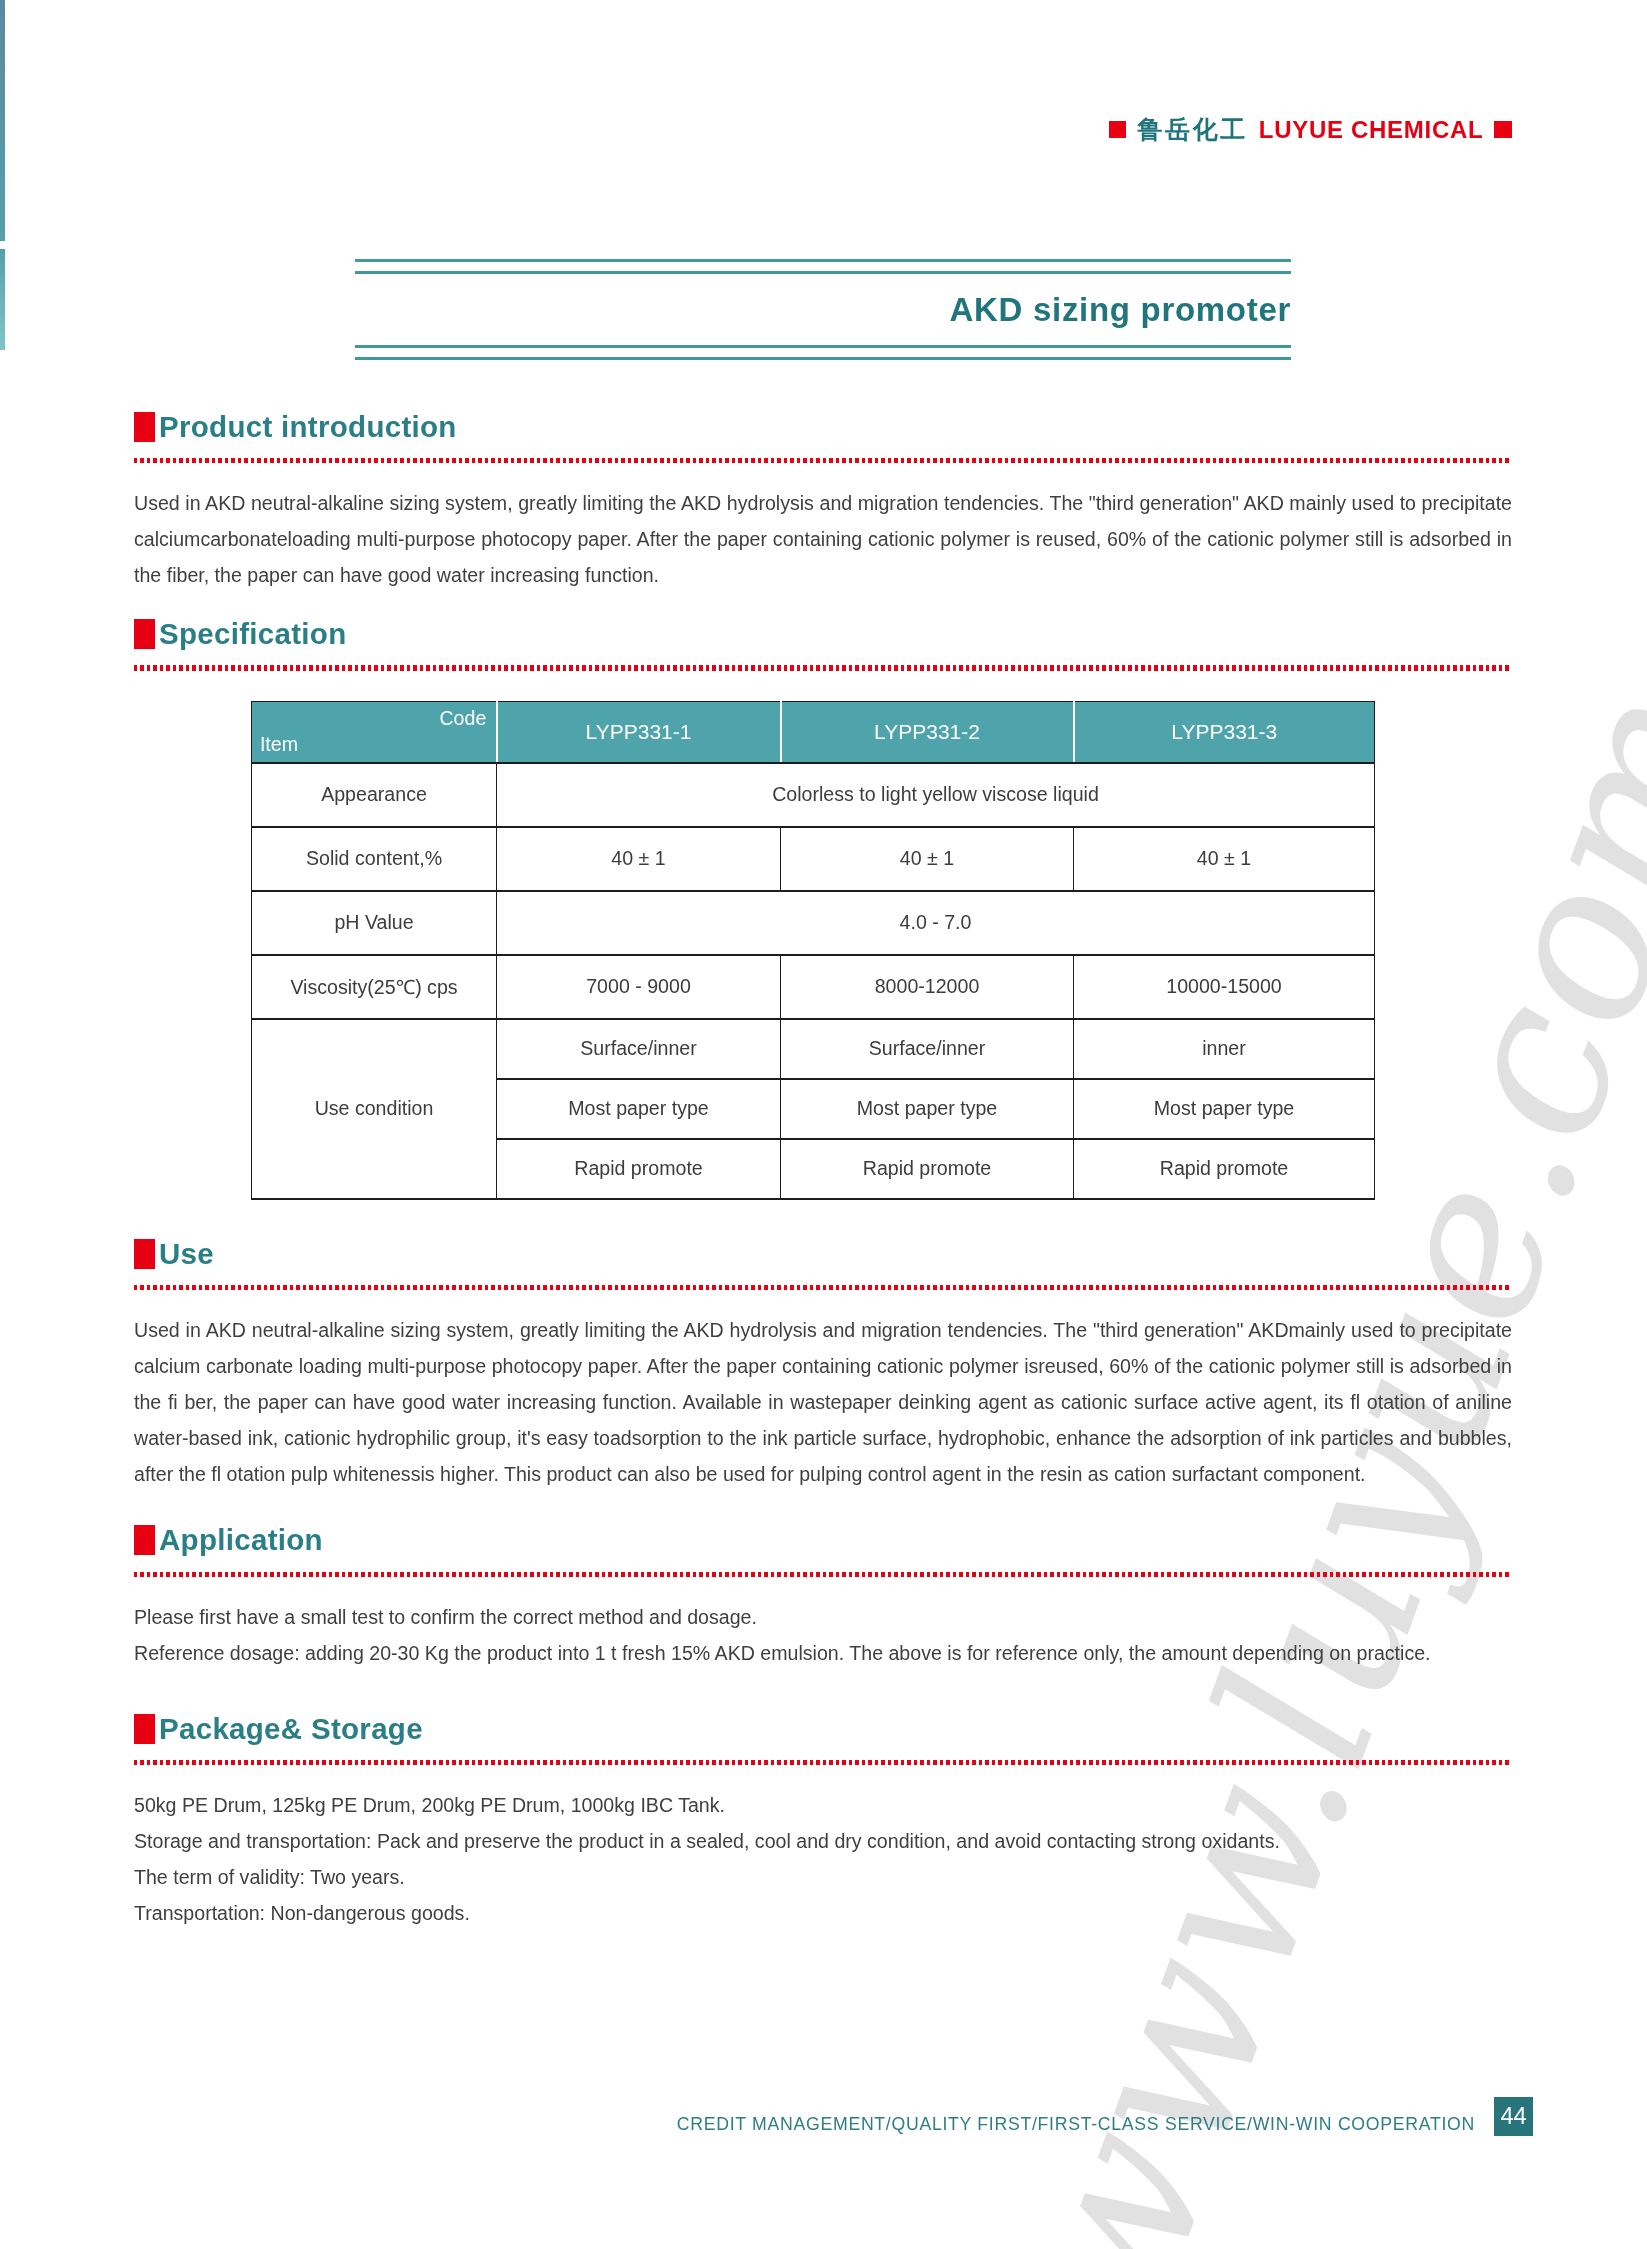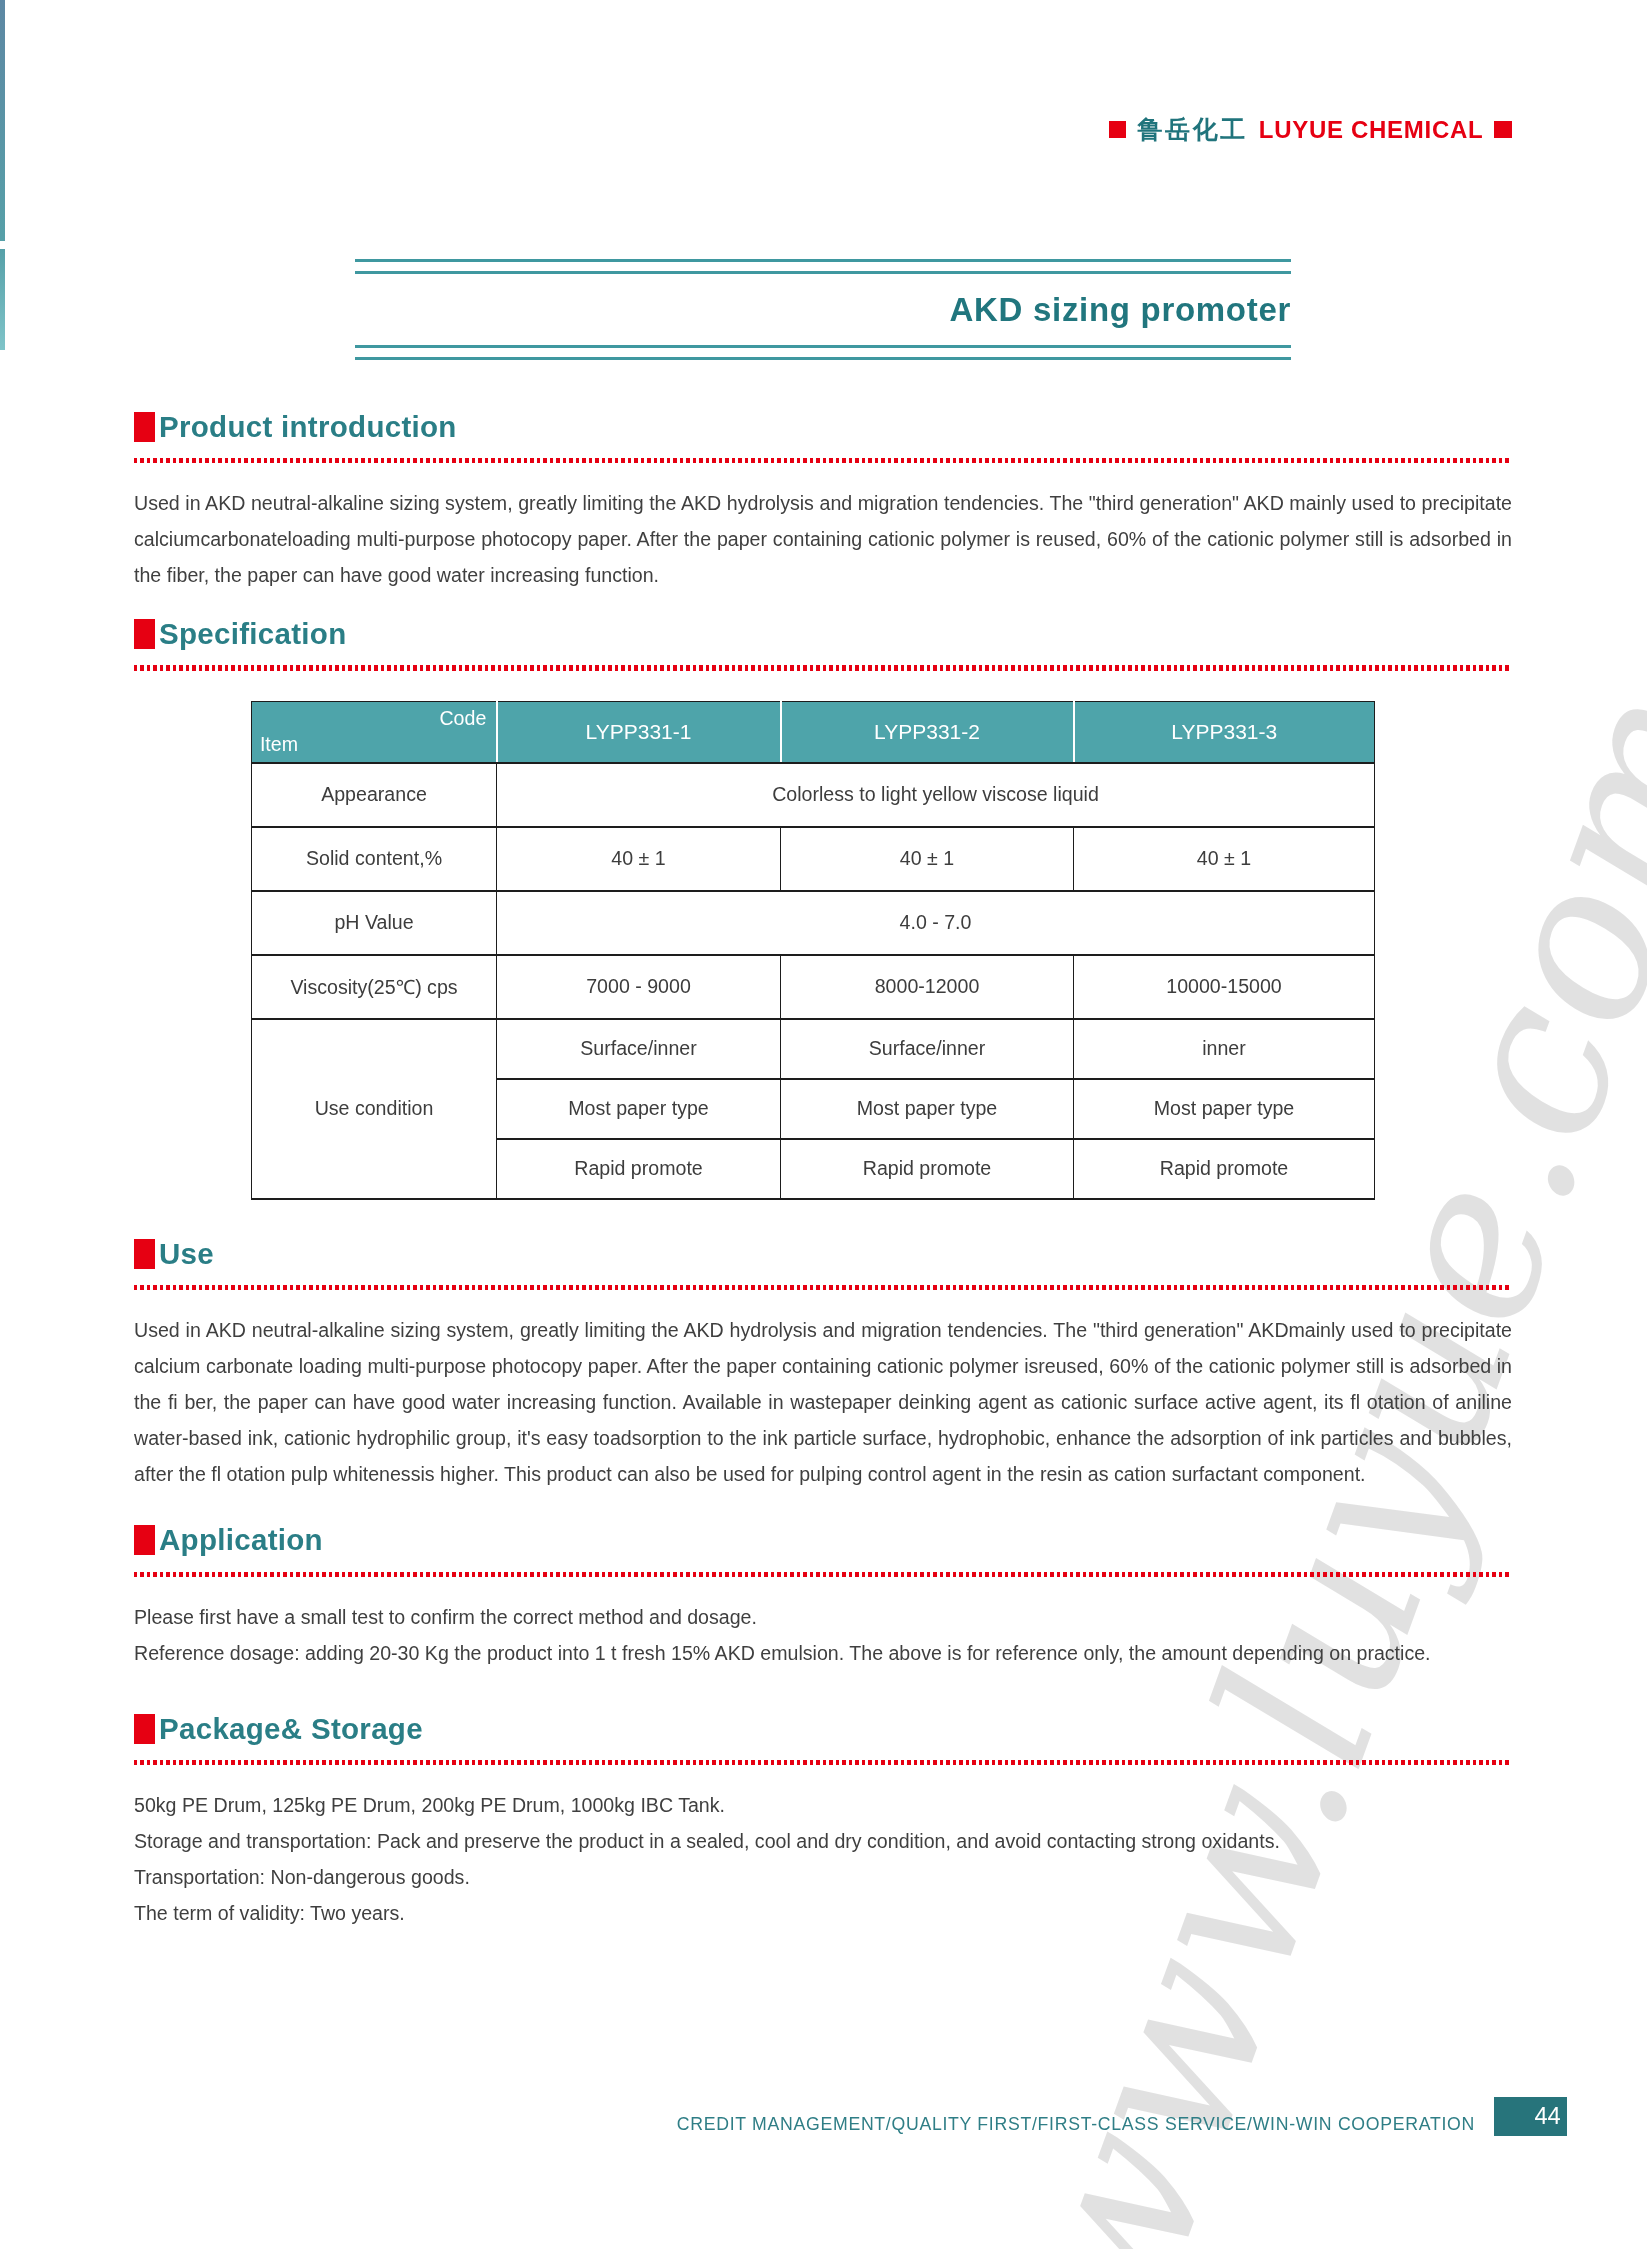--- a/index.html
+++ b/index.html
@@ -62,21 +62,21 @@
     background-image:linear-gradient(to bottom right,
       transparent calc(50% - 1.3px), #15292b calc(50% - 1.3px),
       #15292b calc(50% + 1.3px), transparent calc(50% + 1.3px));}
   .corner-code{position:absolute;top:5.2px;right:9.2px;font-size:19.6px;}
   .corner-item{position:absolute;bottom:5.2px;left:7.9px;font-size:19.6px;}
   
   .footer-slogan{position:absolute;top:2114px;right:172px;z-index:1;
     color:#2f7e86;font-size:17.7px;letter-spacing:0.7px;}
   .pagenum{position:absolute;top:2097px;left:1494px;width:39px;height:39px;z-index:1;
     background:#27747b;color:#ffffff;font-size:23.6px;display:flex;
-    align-items:center;justify-content:center;padding-left:34px;}
+    align-items:center;justify-content:center;}
 </style>
 </head>
 <body>
 
 <div class="page">
 
   <div class="leftbar-a"></div>
   <div class="leftbar-b"></div>
 
   <div class="watermark">www.luyue.com</div>
@@ -194,22 +194,22 @@
 
     <div class="sec" style="margin-top:41px;">
       <div class="sec-head">
         <span class="sec-sq"></span>
         <span class="sec-title">Package&amp; Storage</span>
       </div>
       <div class="dotline"></div>
       <div class="body-lines" style="margin-top:22px;">
         <p>50kg PE Drum, 125kg PE Drum, 200kg PE Drum, 1000kg IBC Tank.</p>
         <p>Storage and transportation: Pack and preserve the product in a sealed, cool and dry condition, and avoid contacting strong oxidants.</p>
+        <p>The term of validity: Two years.</p>
         <p>Transportation: Non-dangerous goods.</p>
-        <p>The term of validity: Two years.</p>
       </div>
     </div>
 
   </div>
 
   <div class="footer-slogan">CREDIT MANAGEMENT/QUALITY FIRST/FIRST-CLASS SERVICE/WIN-WIN COOPERATION</div>
   <div class="pagenum">44</div>
 
 </div>
 

